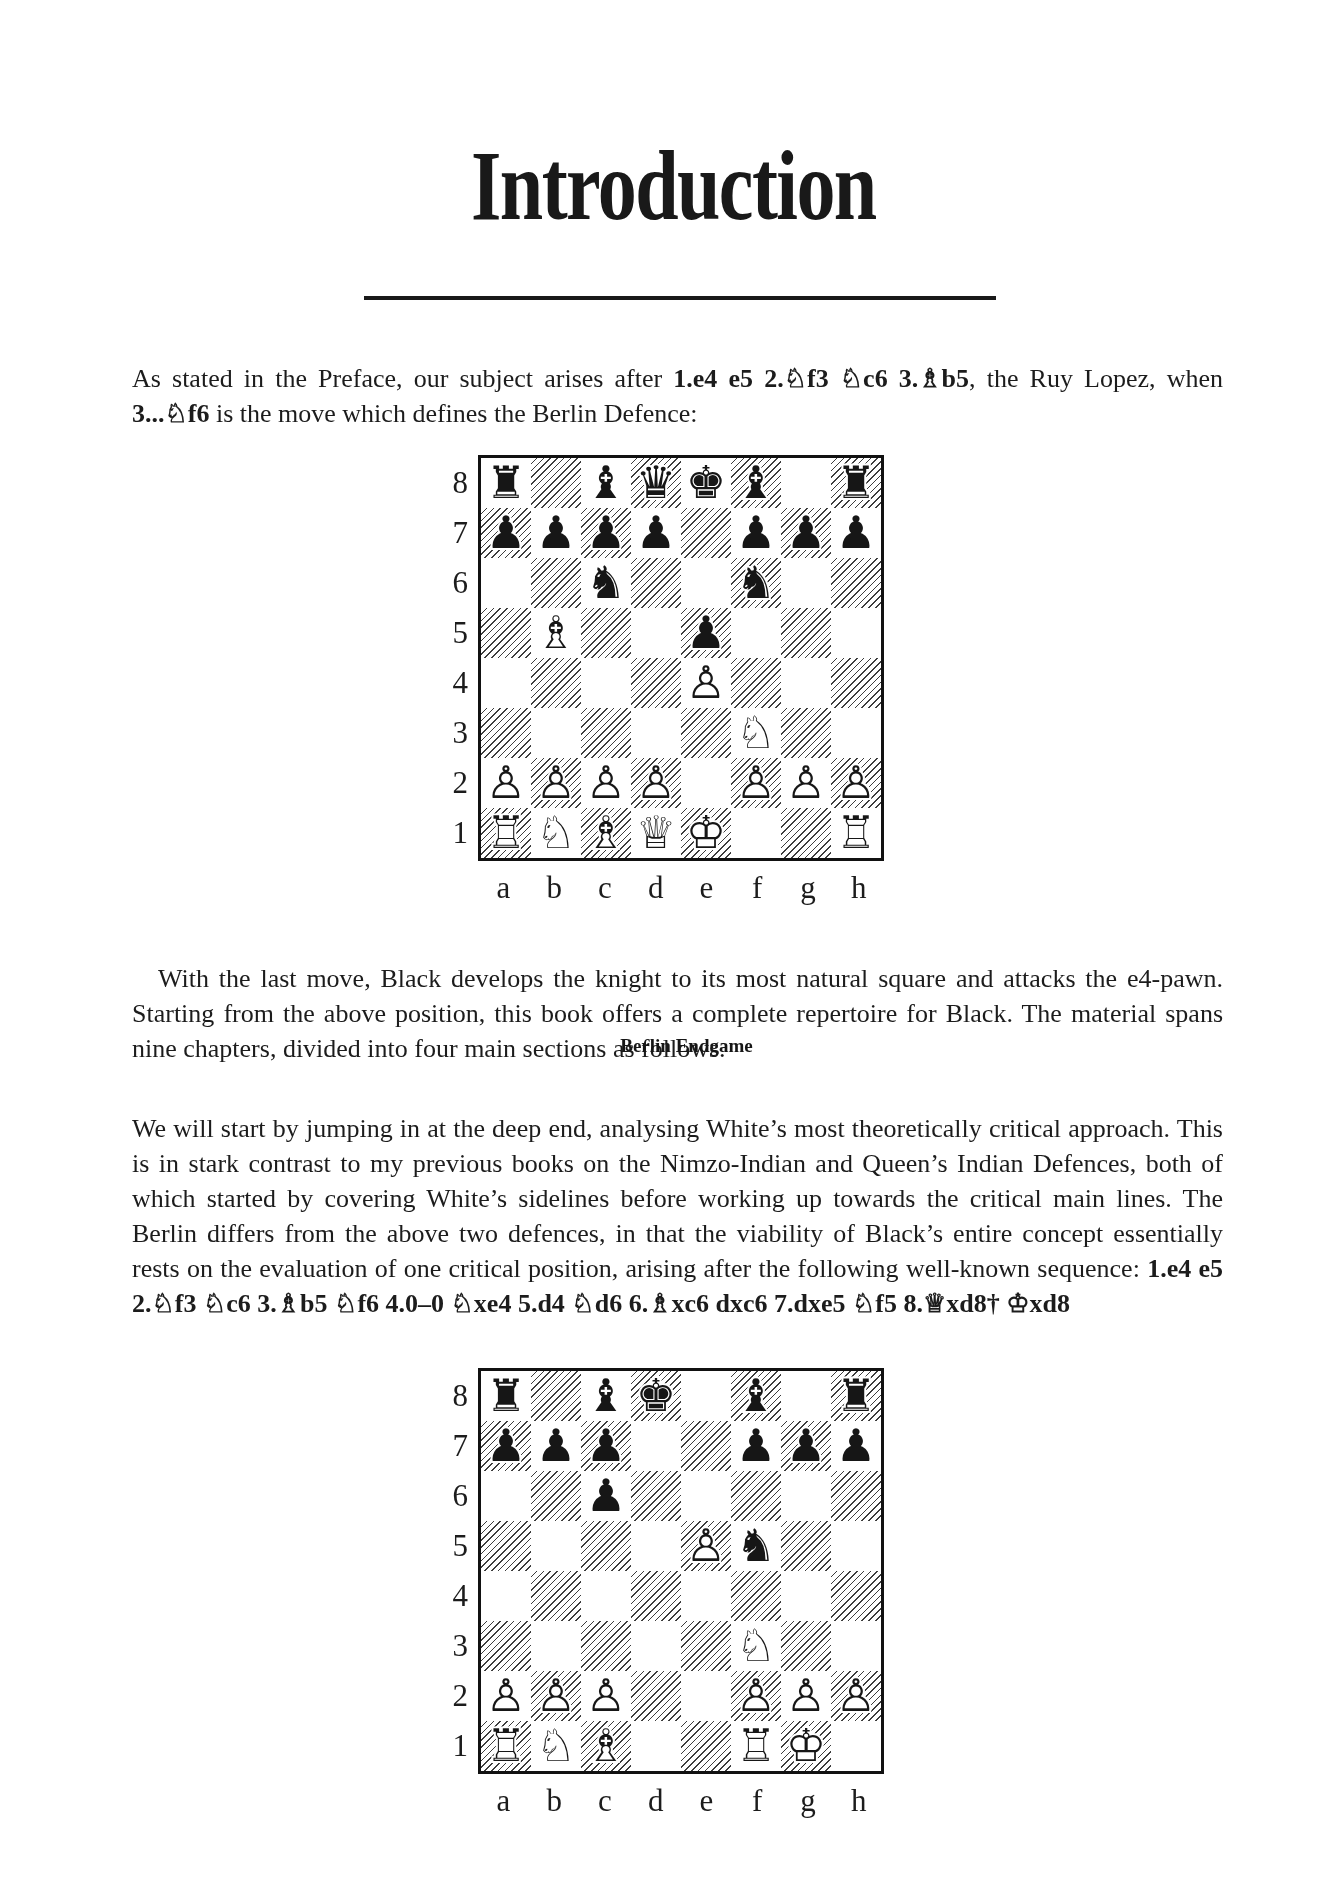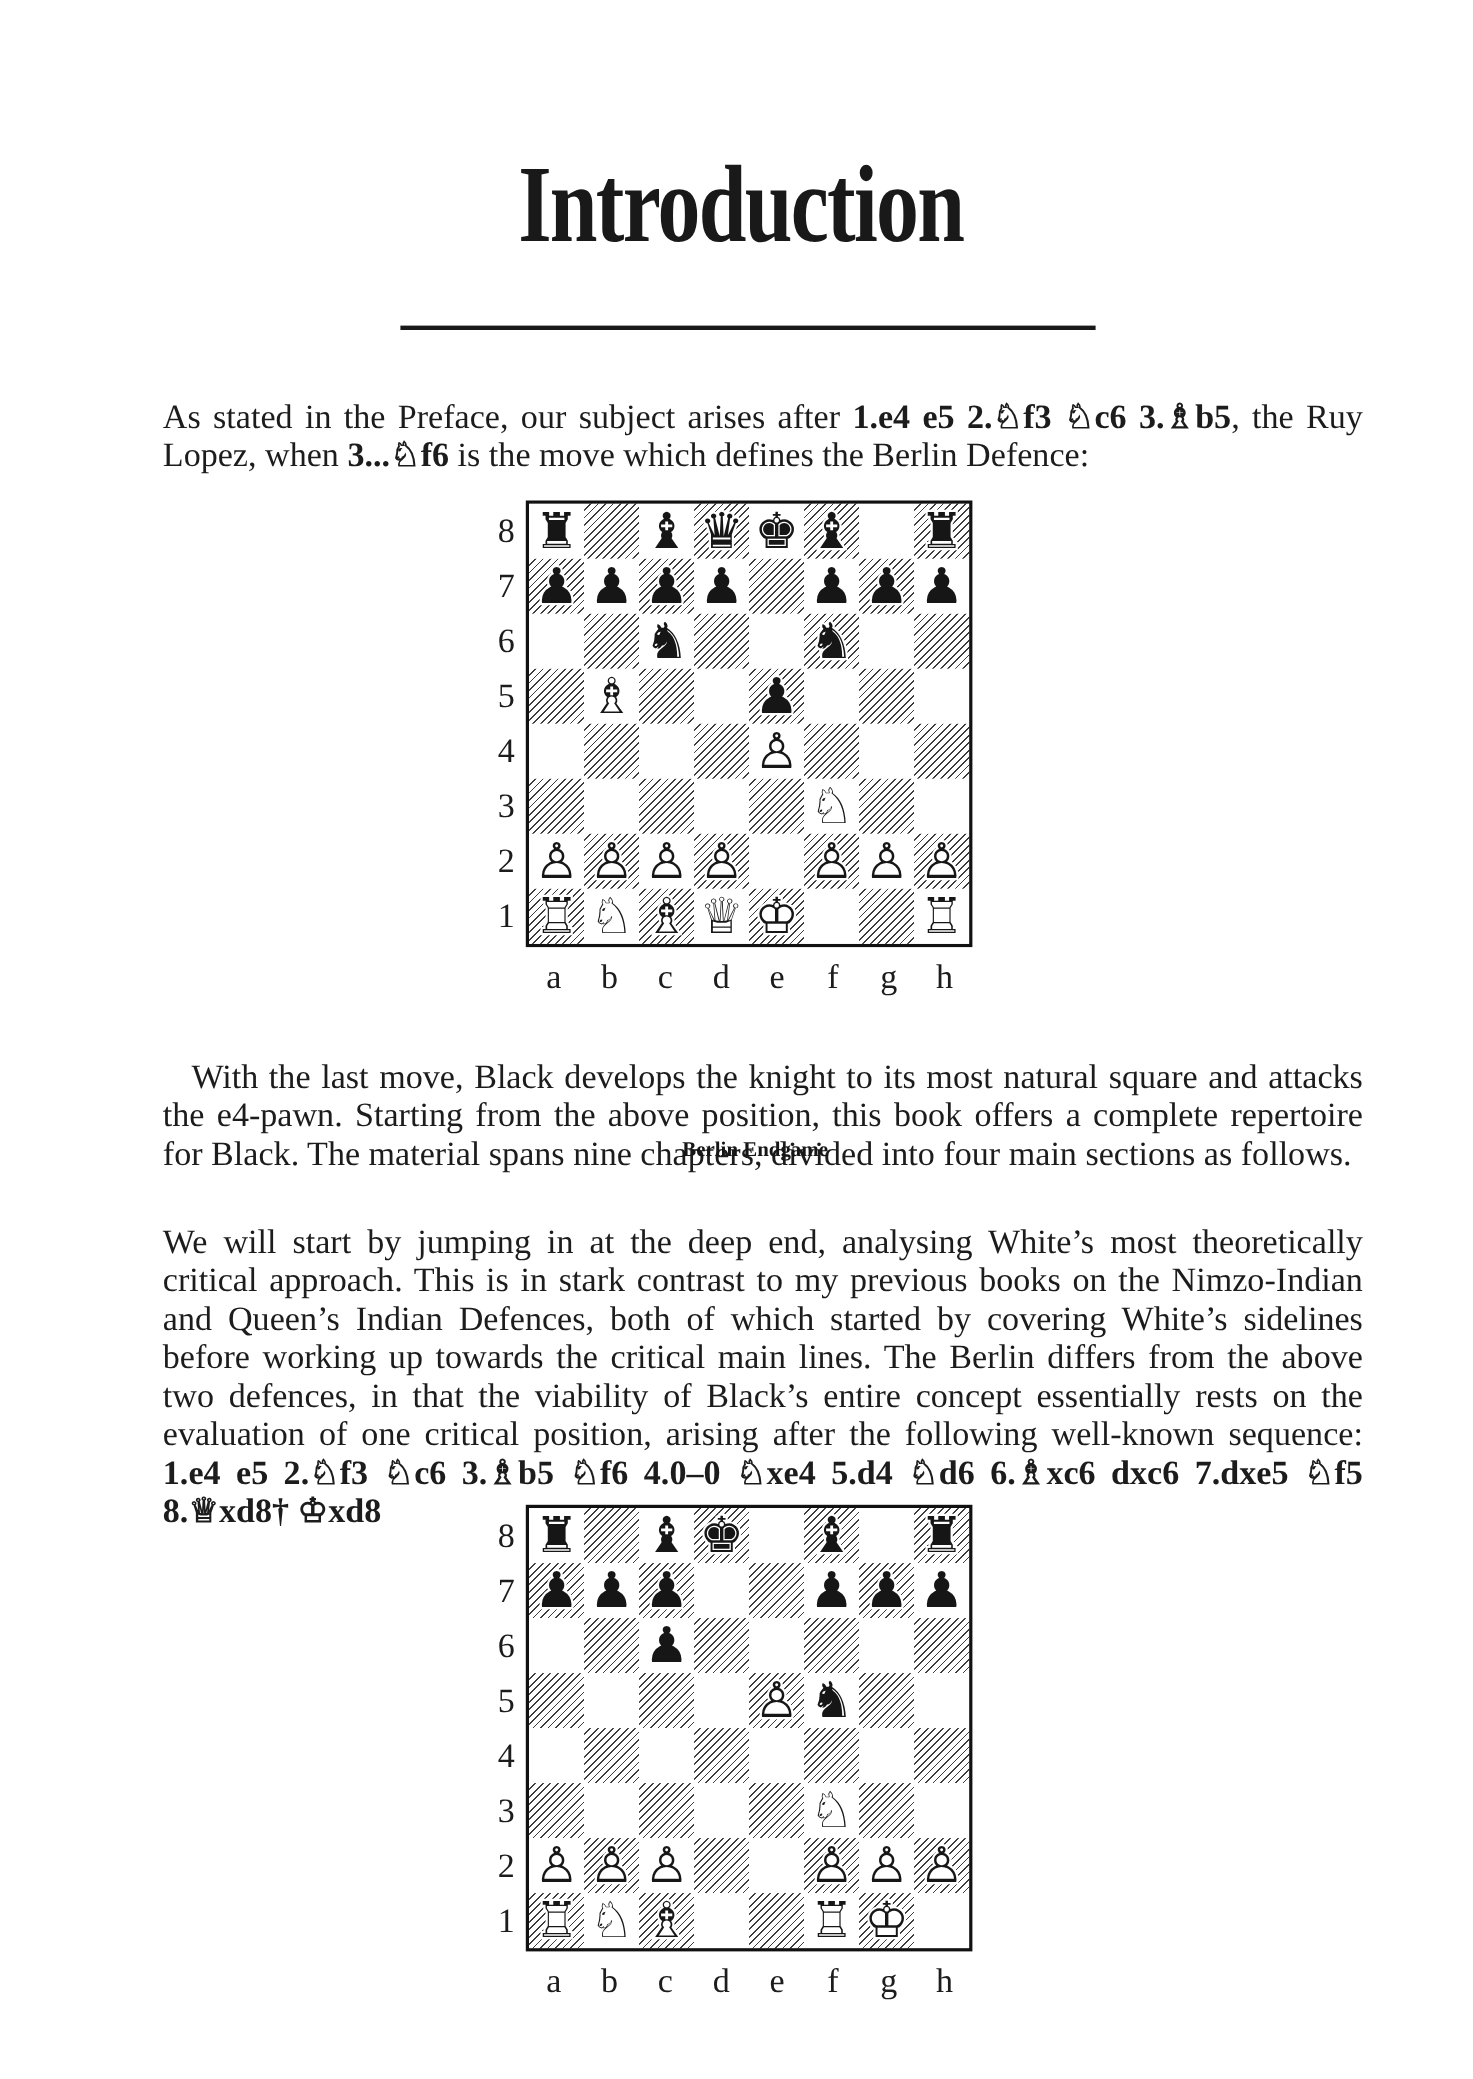--- a/index.html
+++ b/index.html
@@ -10,22 +10,22 @@
   .abs{position:absolute;}
   
   .title{
     left:0;top:128px;width:1346px;text-align:center;margin:0;
     font-size:100px;font-weight:bold;color:#191919;letter-spacing:-2px;
   }
   .title-inner{display:inline-block;transform:scaleX(.78);transform-origin:50% 50%;}
   .title-rule{left:364px;top:296px;width:632px;height:4px;background:#191919;}
   
   .body{
-    left:148px;width:1091px;margin:0;
-    font-size:31px;line-height:35px;text-align:justify;
+    left:132px;width:1091px;margin:0;
+    font-size:26px;line-height:35px;text-align:justify;
   }
   .body .b{font-weight:bold;}
   .p1{top:361px;}
   .p2{top:932px;text-indent:26px;margin-top:29px;}
   .p3{top:1111px;}
   .section{
     left:141px;top:1035px;width:1091px;margin:0;text-align:center;
     font-size:19px;font-weight:bold;color:#161616;
   }
   

